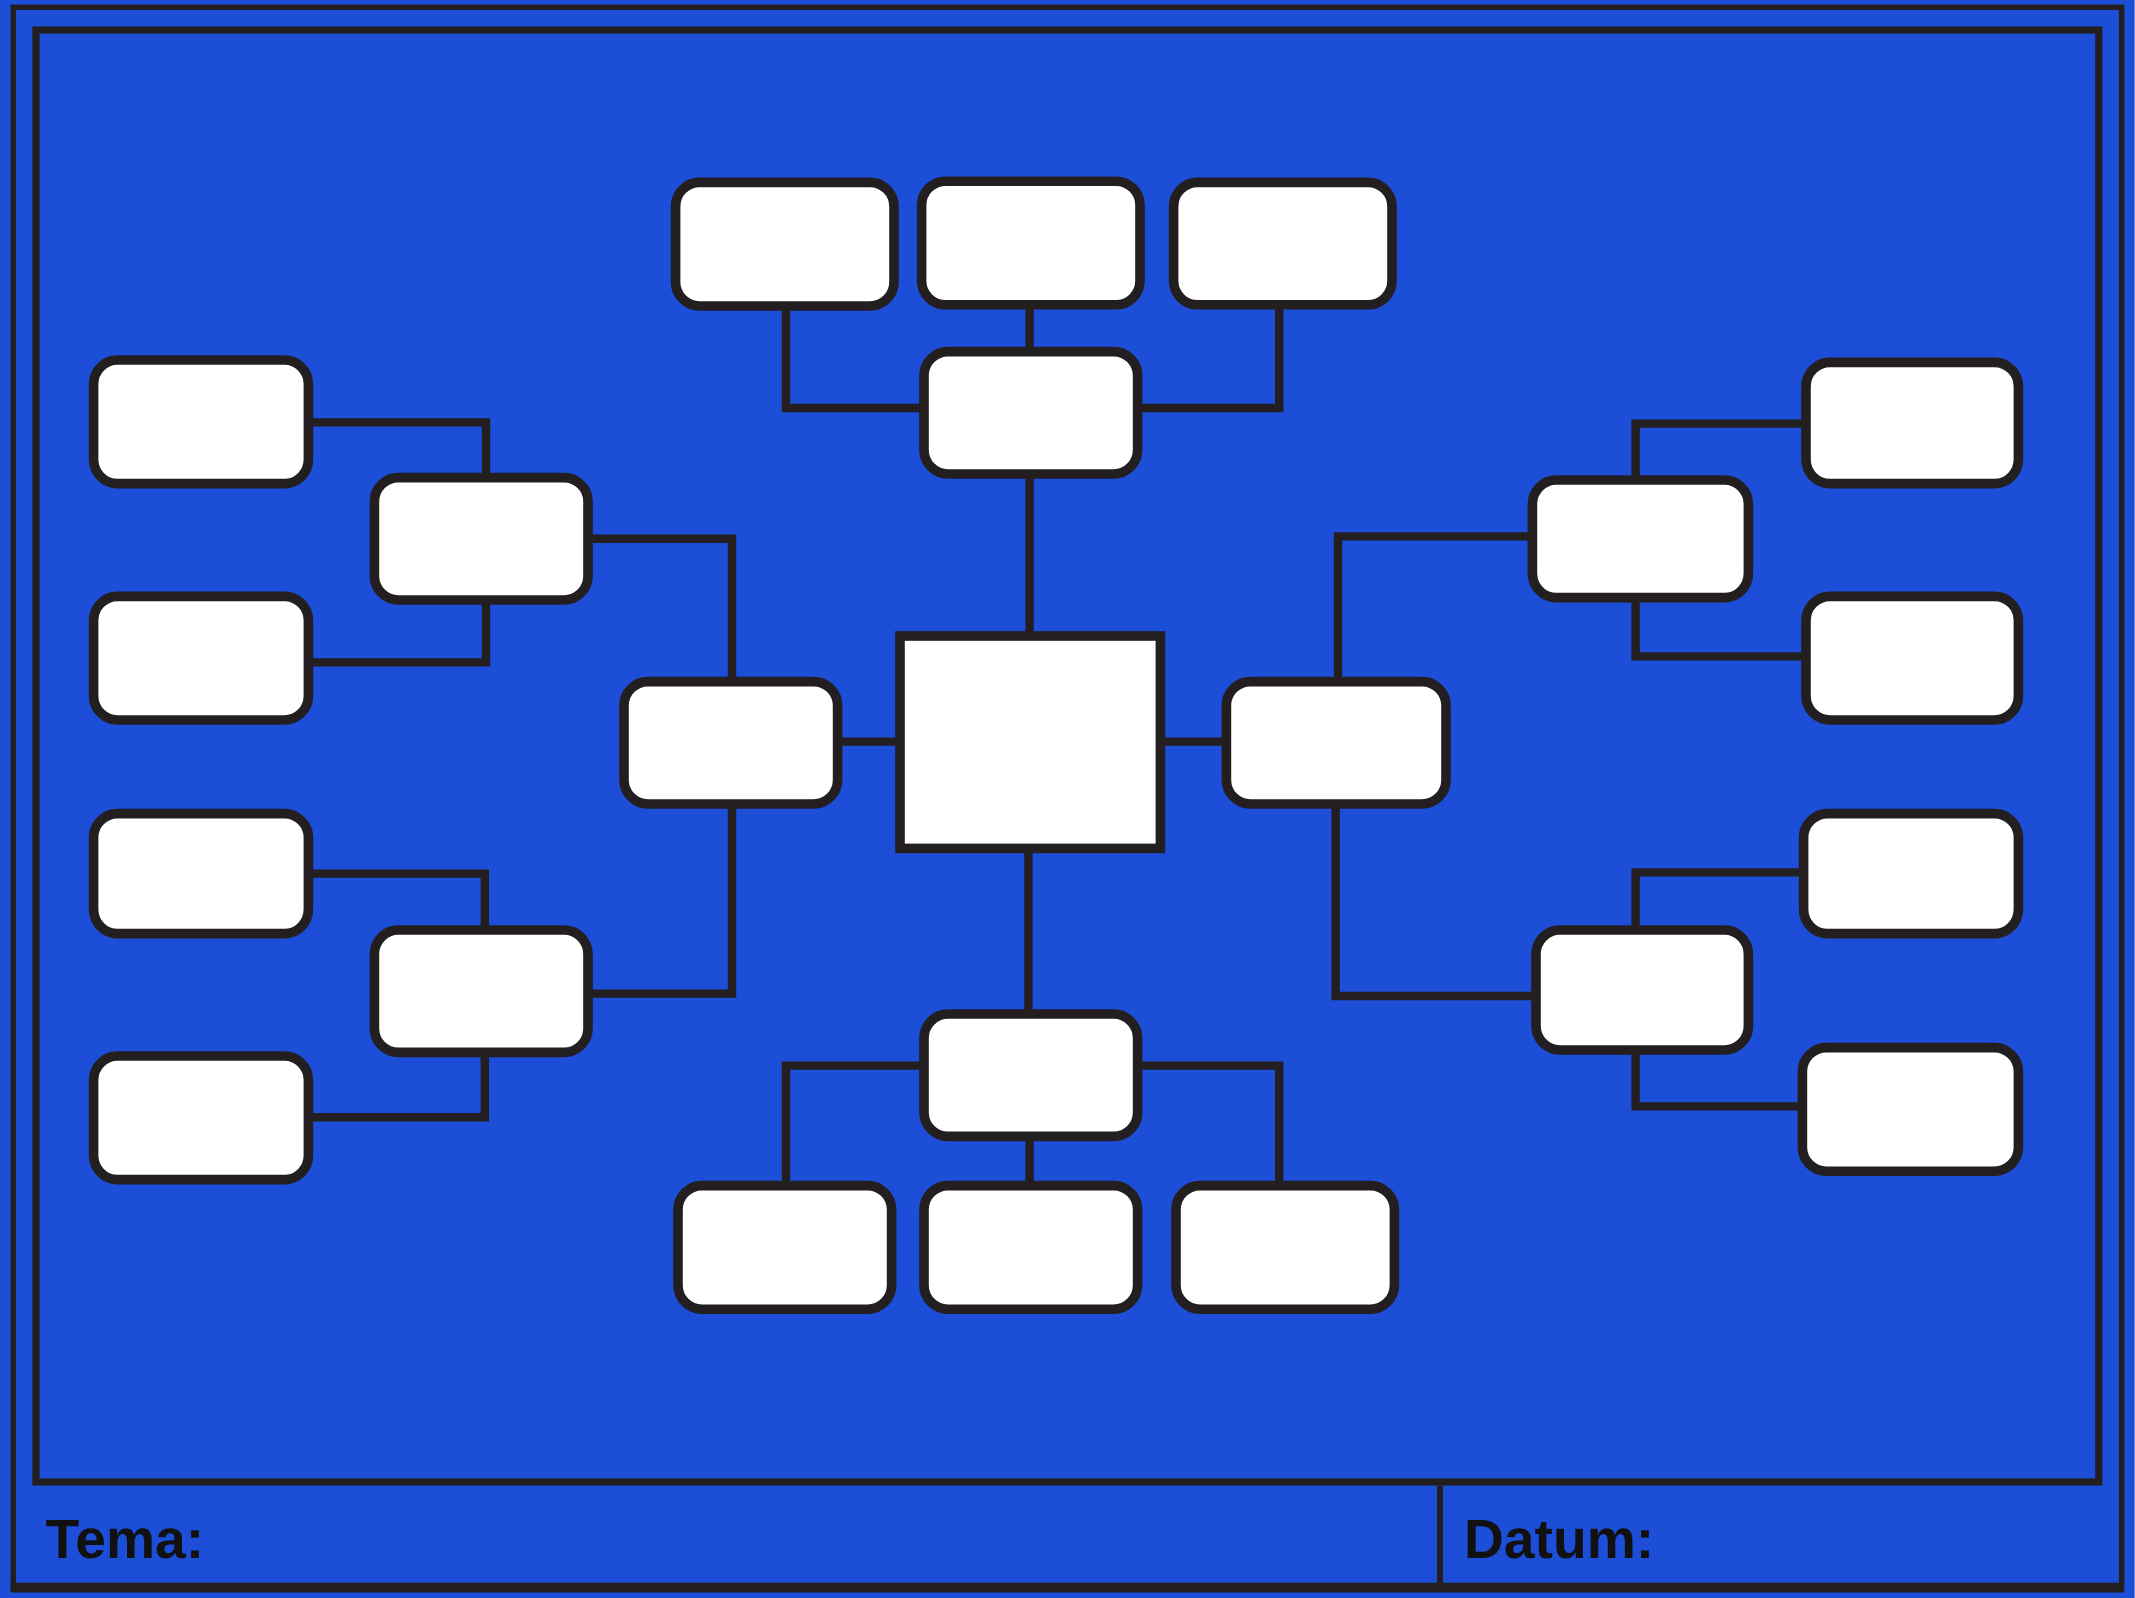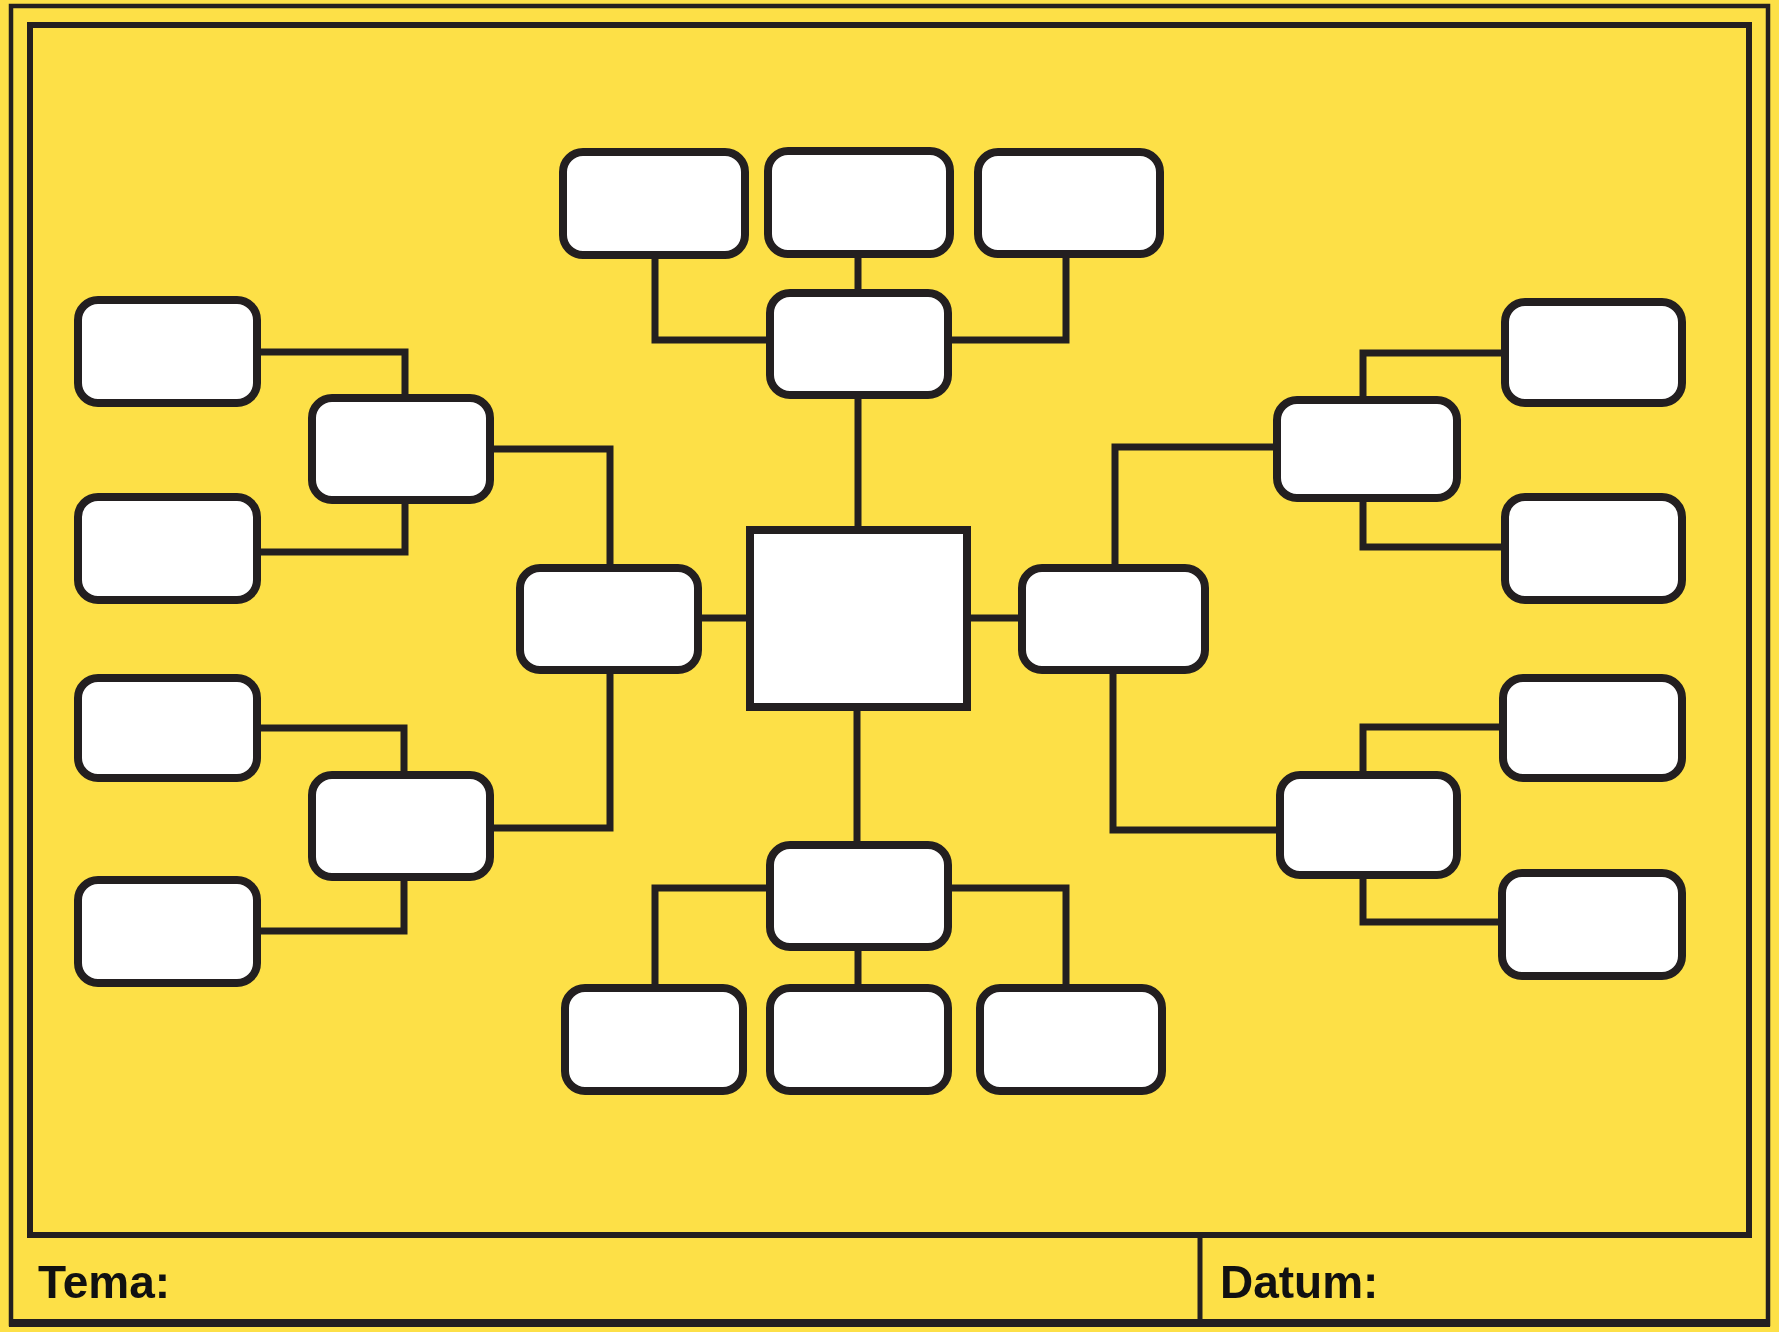--- a/index.html
+++ b/index.html
@@ -1,19 +1,19 @@
 <!DOCTYPE html>
 <html><head>
 <meta charset="utf-8">
 <style>
   html,body{margin:0;padding:0;background:#ffffff;}
   .page{
     position:relative;
     width:1779px;height:1332px;
-    background:#fde047;
+    background:#1d4ed8;
     font-family:"Liberation Sans", sans-serif;
   }
   svg{display:block;width:1779px;height:1332px;}
   .box{fill:#ffffff;stroke:#231f20;stroke-width:8;}
   .center-box{fill:#ffffff;stroke:#231f20;stroke-width:8;}
   .conn{fill:none;stroke:#231f20;stroke-width:7;}
   .frame-outer{fill:none;stroke:#231f20;stroke-width:4.5;}
   .frame-inner{fill:none;stroke:#231f20;stroke-width:6;}
   .divider{stroke:#231f20;stroke-width:5;}
   .footer-label{

